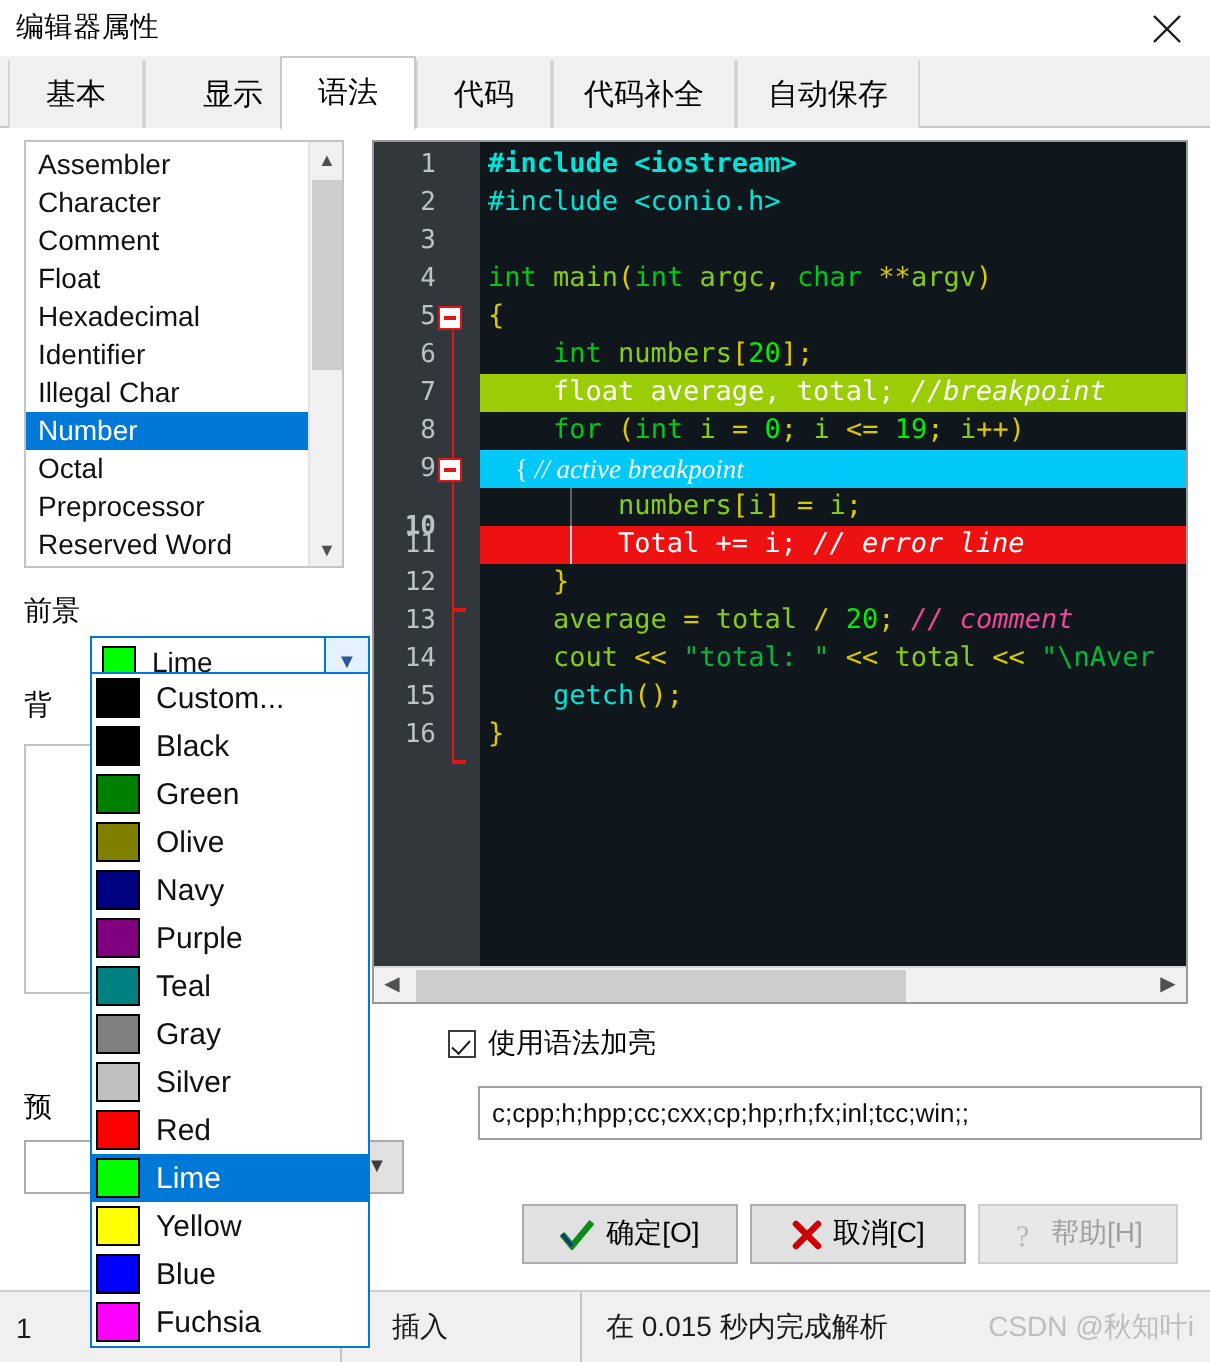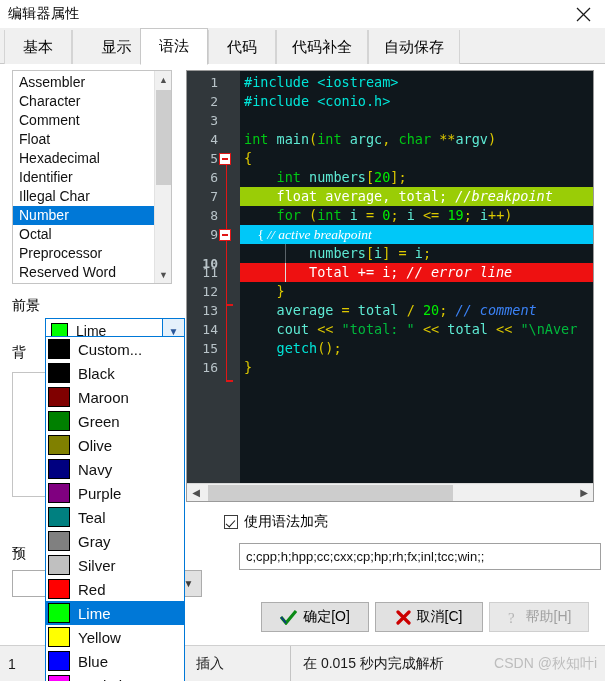--- a/index.html
+++ b/index.html
@@ -199,26 +199,26 @@
   .code-line.hl-olive { background: #9acd06; }
   .code-line.hl-cyan  { background: #00c8f8; font-family: Liberation Serif, serif; }
   .code-line.hl-red   { background: #ee1111; }
   .indent-guide {
     position: absolute; left: 45px; top: 0; width: 1px; height: 19px;
     background: #5a6369;
   }
   
   .t-pre  { color: #00e5d8; }
   .t-kw   { color: #00c814; }
-  .t-id   { color: #5eead4; }
+  .t-id   { color: #84cc16; }
   .t-num  { color: #00ee00; }
   .t-op   { color: #dcc800; }
   .t-br   { color: #dcc800; }
   .t-str  { color: #00b83c; }
-  .t-com  { color: #3b82f6; font-style: italic; }
+  .t-com  { color: #ec4899; font-style: italic; }
   .t-comw { color: #ffffff; font-style: italic; }
   .t-white{ color: #ffffff; }
 
   .hscroll {
     position: absolute; left: 0; bottom: 0; width: 100%; height: 18px;
     background: #f0f0f0; border-top: 1px solid #d8d8d8;
     display: flex; align-items: center;
   }
   .hs-arrow {
     width: 18px; height: 18px; flex: none;
@@ -347,24 +347,20 @@
   <div class="dropdown">
     <div class="dd-item">
       <span class="sw" style="background:#000000;"></span>
       <span class="lbl">Custom...</span>
     </div>
     <div class="dd-item">
       <span class="sw" style="background:#000000;"></span>
       <span class="lbl">Black</span>
     </div>
     <div class="dd-item">
-      <span class="sw" style="background:#800000;"></span>
-      <span class="lbl">Maroon</span>
-    </div>
-    <div class="dd-item">
       <span class="sw" style="background:#008000;"></span>
       <span class="lbl">Green</span>
     </div>
     <div class="dd-item">
       <span class="sw" style="background:#808000;"></span>
       <span class="lbl">Olive</span>
     </div>
     <div class="dd-item">
       <span class="sw" style="background:#000080;"></span>
       <span class="lbl">Navy</span>
@@ -461,21 +457,21 @@
         </div>
       <div class="gut-line" style="top:268px;">
           <span class="gut-num">15</span>
         </div>
       <div class="gut-line" style="top:287px;">
           <span class="gut-num">16</span>
         </div>
     </div>
 
     <div class="code-area">
-      <div class="code-line" style="top:2px;"><span class="t-pre">#include &lt;iostream&gt;</span></div>
+      <div class="code-line" style="top:2px;font-weight:bold;"><span class="t-pre">#include &lt;iostream&gt;</span></div>
       <div class="code-line" style="top:21px;"><span class="t-pre">#include &lt;conio.h&gt;</span></div>
       <div class="code-line" style="top:40px;"></div>
       <div class="code-line" style="top:59px;"><span class="t-kw">int</span> <span class="t-id">main</span><span class="t-br">(</span><span class="t-kw">int</span> <span class="t-id">argc</span><span class="t-op">,</span> <span class="t-kw">char</span> <span class="t-op">**</span><span class="t-id">argv</span><span class="t-br">)</span></div>
       <div class="code-line" style="top:78px;"><span class="t-br">{</span></div>
       <div class="code-line" style="top:97px;">    <span class="t-kw">int</span> <span class="t-id">numbers</span><span class="t-br">[</span><span class="t-num">20</span><span class="t-br">]</span><span class="t-op">;</span></div>
       <div class="code-line hl-olive" style="top:116px;">    <span class="t-white">float average, total; </span><span class="t-comw">//breakpoint</span></div>
       <div class="code-line" style="top:135px;">    <span class="t-kw">for</span> <span class="t-br">(</span><span class="t-kw">int</span> <span class="t-id">i</span> <span class="t-op">=</span> <span class="t-num">0</span><span class="t-op">;</span> <span class="t-id">i</span> <span class="t-op">&lt;=</span> <span class="t-num">19</span><span class="t-op">;</span> <span class="t-id">i</span><span class="t-op">++</span><span class="t-br">)</span></div>
       <div class="code-line hl-cyan" style="top:154px;">    <span class="t-white">{ </span><span class="t-comw">// active breakpoint</span></div>
       <div class="code-line" style="top:173px;"><span class="indent-guide"></span>        <span class="t-id">numbers</span><span class="t-br">[</span><span class="t-id">i</span><span class="t-br">]</span> <span class="t-op">=</span> <span class="t-id">i</span><span class="t-op">;</span></div>
       <div class="code-line hl-red" style="top:192px;"><span class="indent-guide" style="background:#dddddd;"></span>        <span class="t-white">Total += i; </span><span class="t-comw">// error line</span></div>

